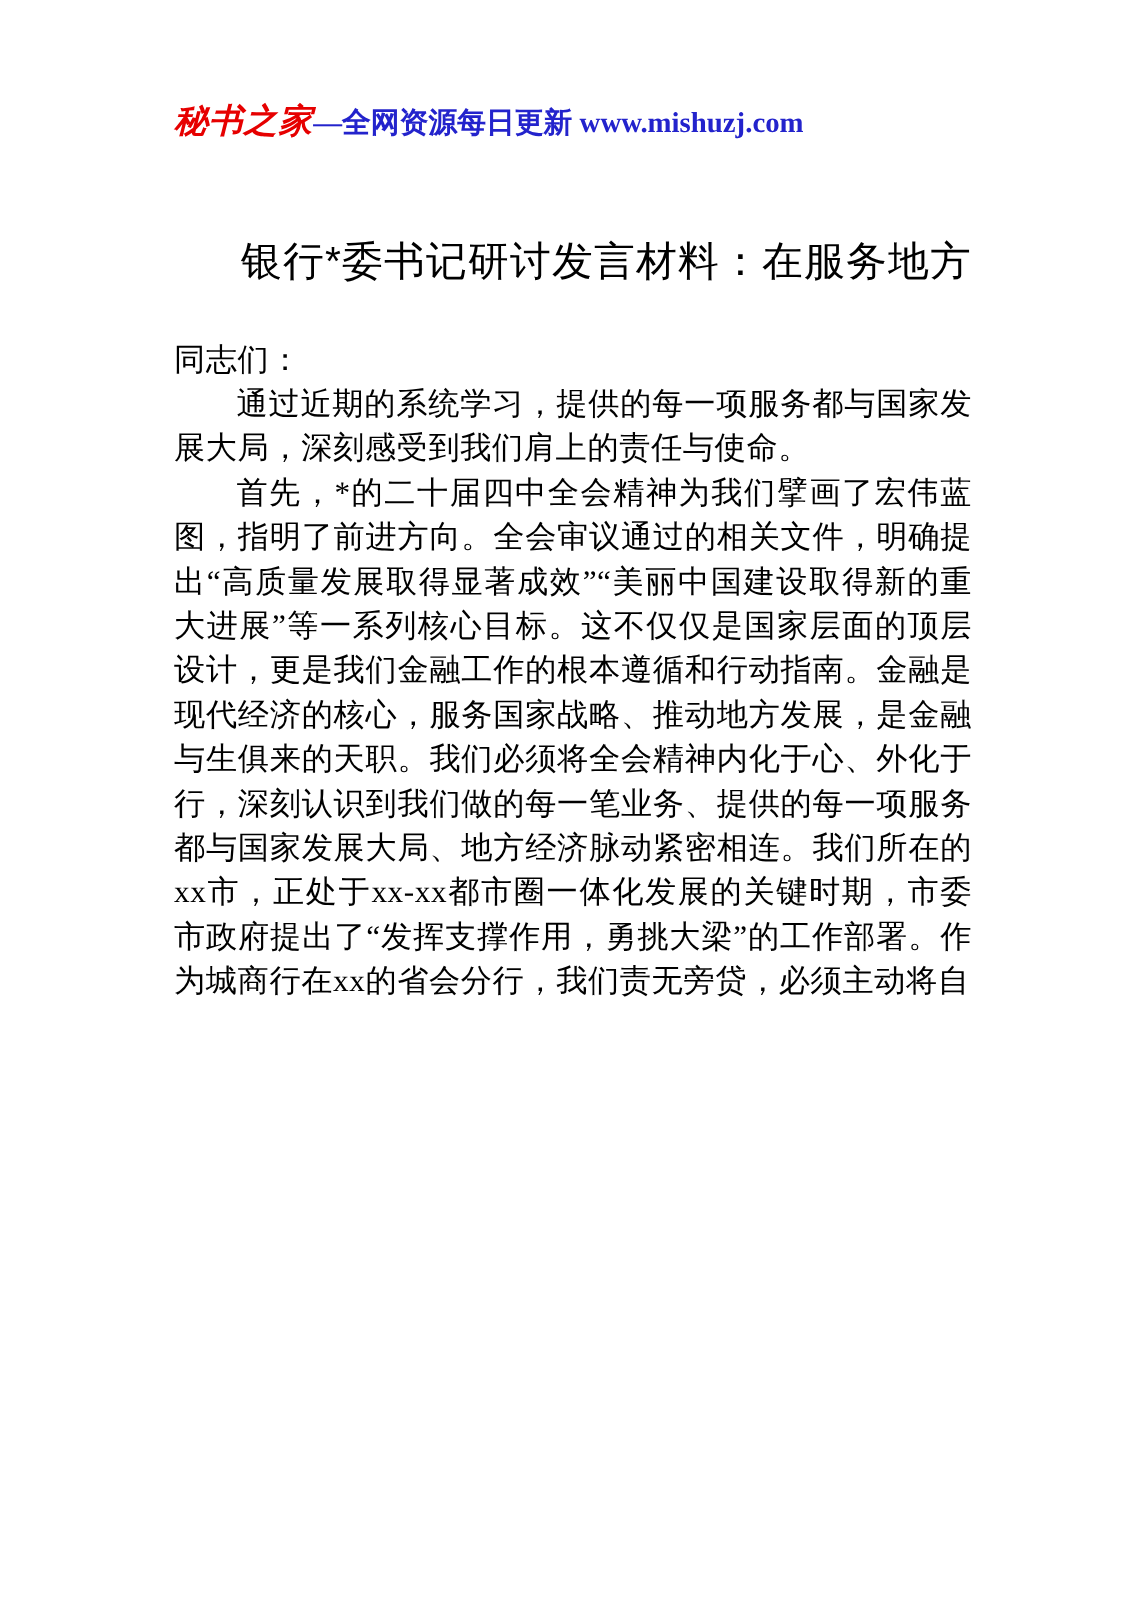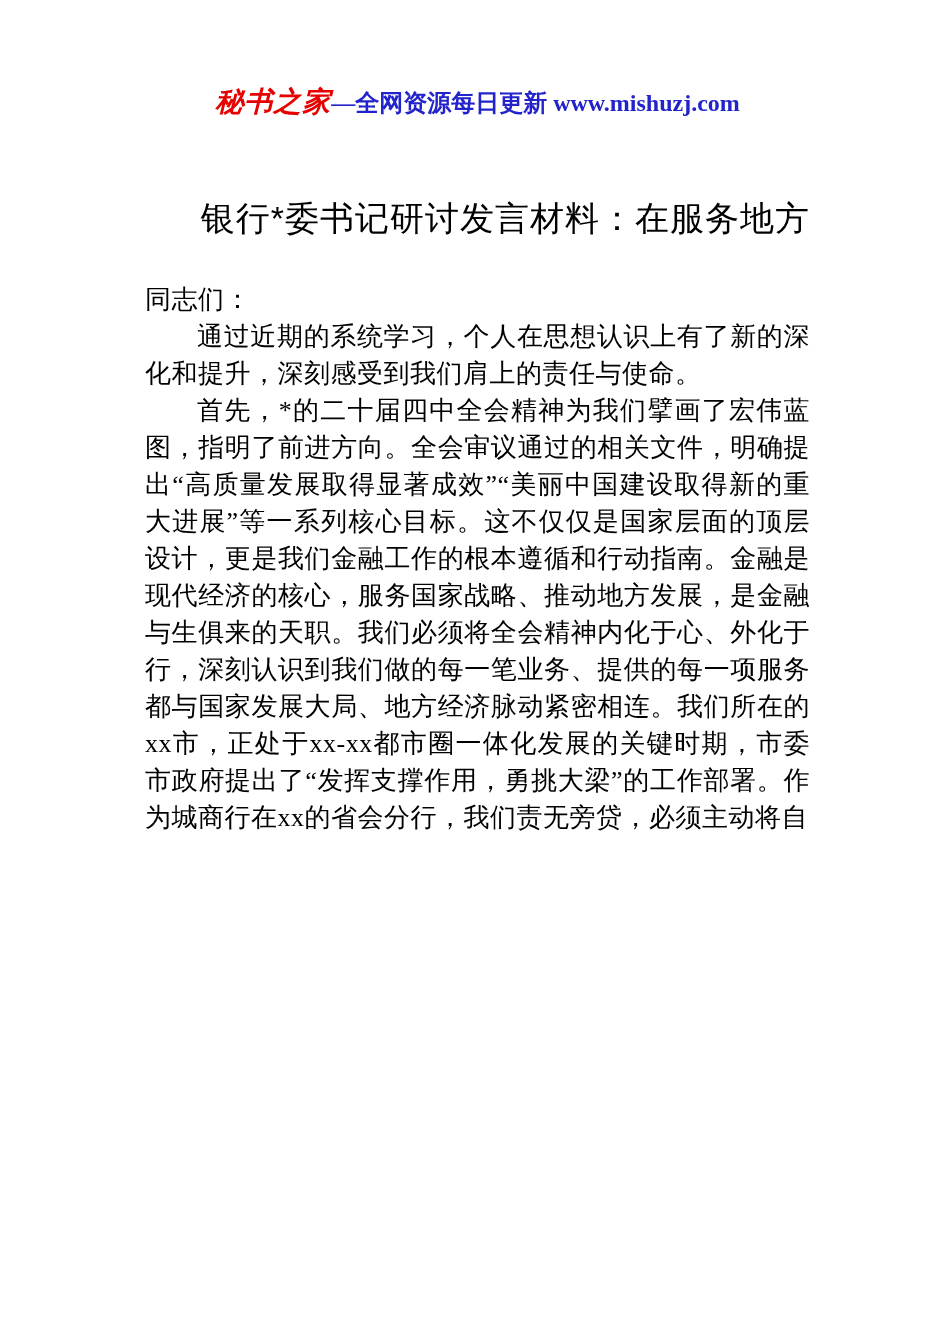--- a/index.html
+++ b/index.html
@@ -16,21 +16,21 @@
   }
   .page {
     box-sizing: border-box;
     width: 950px;
     height: 1344px;
     padding: 85px 140px 0 145px;
     background: #ffffff;
   }
   
   .site-header {
-    text-align: center;
+    text-align: left;
     white-space: nowrap;
     line-height: 34px;
   }
   .site-name {
     color: #e60000;
     font-weight: bold;
     font-style: italic;
     font-size: 28px;
     letter-spacing: 1px;
   }
@@ -83,17 +83,17 @@
     <span class="site-name">秘书之家</span><span class="site-tagline">—全网资源每日更新 </span><span class="site-url">www.mishuzj.com</span>
   </div>
 
   <h1 class="doc-title">
     <span style="display:block;">银行*委书记研讨发言材料：在服务地方</span>
   </h1>
 
   <div class="doc-body">
 
   <p class="">同志们：</p>
-      <p class="indent">通过近期的系统学习，个人在思想认识上有了新的深化和提升，深刻感受到我们肩上的责任与使命。</p>
+      <p class="indent">通过近期的系统学习，提供的每一项服务都与国家发展大局，深刻感受到我们肩上的责任与使命。</p>
       <p class="indent">首先，*的二十届四中全会精神为我们擘画了宏伟蓝图，指明了前进方向。全会审议通过的相关文件，明确提出“高质量发展取得显著成效”“美丽中国建设取得新的重大进展”等一系列核心目标。这不仅仅是国家层面的顶层设计，更是我们金融工作的根本遵循和行动指南。金融是现代经济的核心，服务国家战略、推动地方发展，是金融与生俱来的天职。我们必须将全会精神内化于心、外化于行，深刻认识到我们做的每一笔业务、提供的每一项服务都与国家发展大局、地方经济脉动紧密相连。我们所在的xx市，正处于xx-xx都市圈一体化发展的关键时期，市委市政府提出了“发挥支撑作用，勇挑大梁”的工作部署。作为城商行在xx的省会分行，我们责无旁贷，必须主动将自</p>
     </div>
 
 </div>
 
 </body></html>

